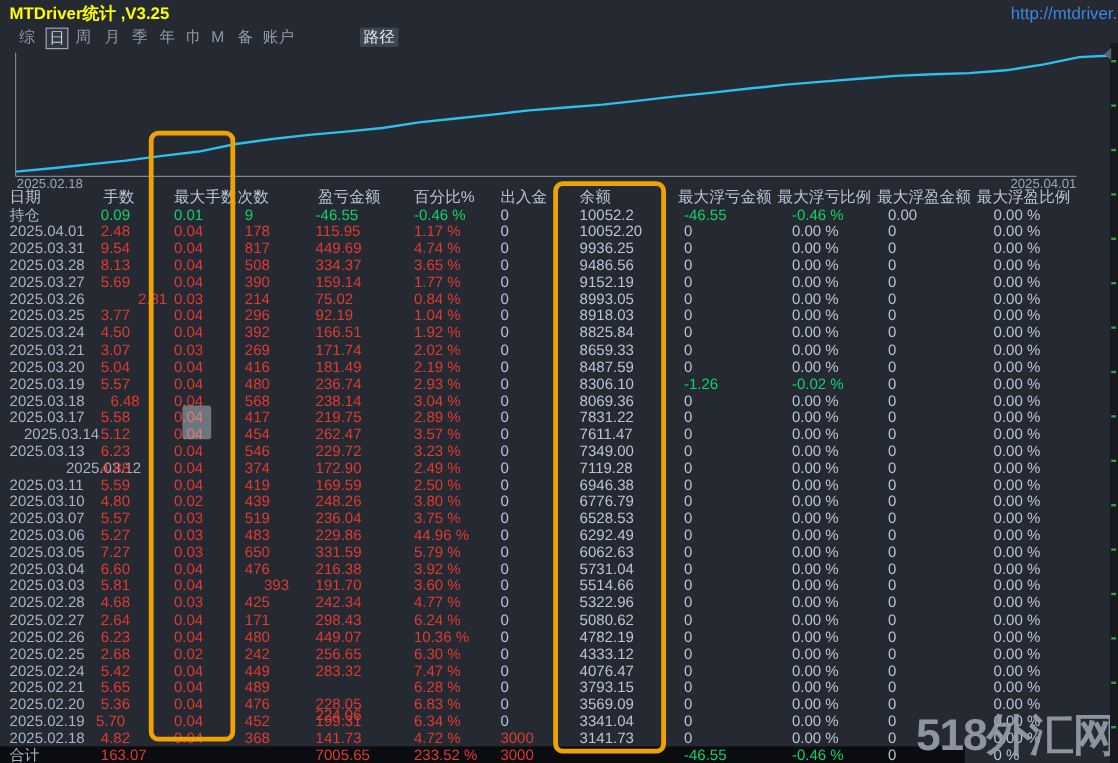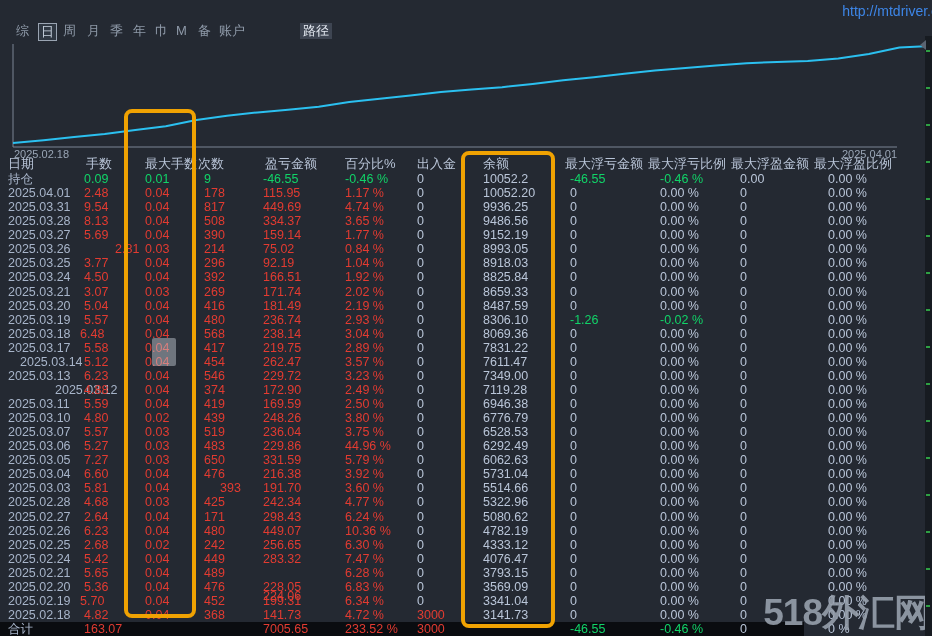--- a/index.html
+++ b/index.html
@@ -39,20 +39,21 @@
   .sb-tick { position:absolute; left:1px; width:4px; height:2px; background:#2ea043; }
   .splitter-arrow { position:absolute; right:6px; top:40px; width:0; height:0;
     border-top:5px solid transparent; border-bottom:5px solid transparent; border-right:6px solid #5a6472; }
 </style>
 </head>
 <body>
 
 <div class="screen">
 
   <div class="titlebar">
+    <span class="app-title">MTDriver统计 ,V3.25</span>
     <a class="site-link">http://mtdriver.c</a>
   </div>
 
   <div class="menubar" id="menubar">
       <span class="menu-item" style="left: 14px;">综</span>
       <span class="menu-item active" style="left: 38px;">日</span>
       <span class="menu-item" style="left: 61px;">周</span>
       <span class="menu-item" style="left: 85px;">月</span>
       <span class="menu-item" style="left: 108px;">季</span>
       <span class="menu-item" style="left: 131px;">年</span>
@@ -235,21 +236,21 @@
         <span class="cell c-red" style="left: 345px;">2.93 %</span>
         <span class="cell c-white" style="left: 417px;">0</span>
         <span class="cell c-white" style="left: 483px;">8306.10</span>
         <span class="cell c-green" style="left: 570px;">-1.26</span>
         <span class="cell c-green" style="left: 660px;">-0.02 %</span>
         <span class="cell c-white" style="left: 740px;">0</span>
         <span class="cell c-white" style="left: 828px;">0.00 %</span>
       </div>
       <div class="trow">
         <span class="cell c-date" style="left: 8px;">2025.03.18</span>
-        <span class="cell c-red" style="left: 80px;">6.48</span>
+        <span class="cell c-red" style="left: 92px;">6.48</span>
         <span class="cell c-red" style="left: 145px;">0.04</span>
         <span class="cell c-red" style="left: 204px;">568</span>
         <span class="cell c-red" style="left: 263px;">238.14</span>
         <span class="cell c-red" style="left: 345px;">3.04 %</span>
         <span class="cell c-white" style="left: 417px;">0</span>
         <span class="cell c-white" style="left: 483px;">8069.36</span>
         <span class="cell c-white" style="left: 570px;">0</span>
         <span class="cell c-white" style="left: 660px;">0.00 %</span>
         <span class="cell c-white" style="left: 740px;">0</span>
         <span class="cell c-white" style="left: 828px;">0.00 %</span>

